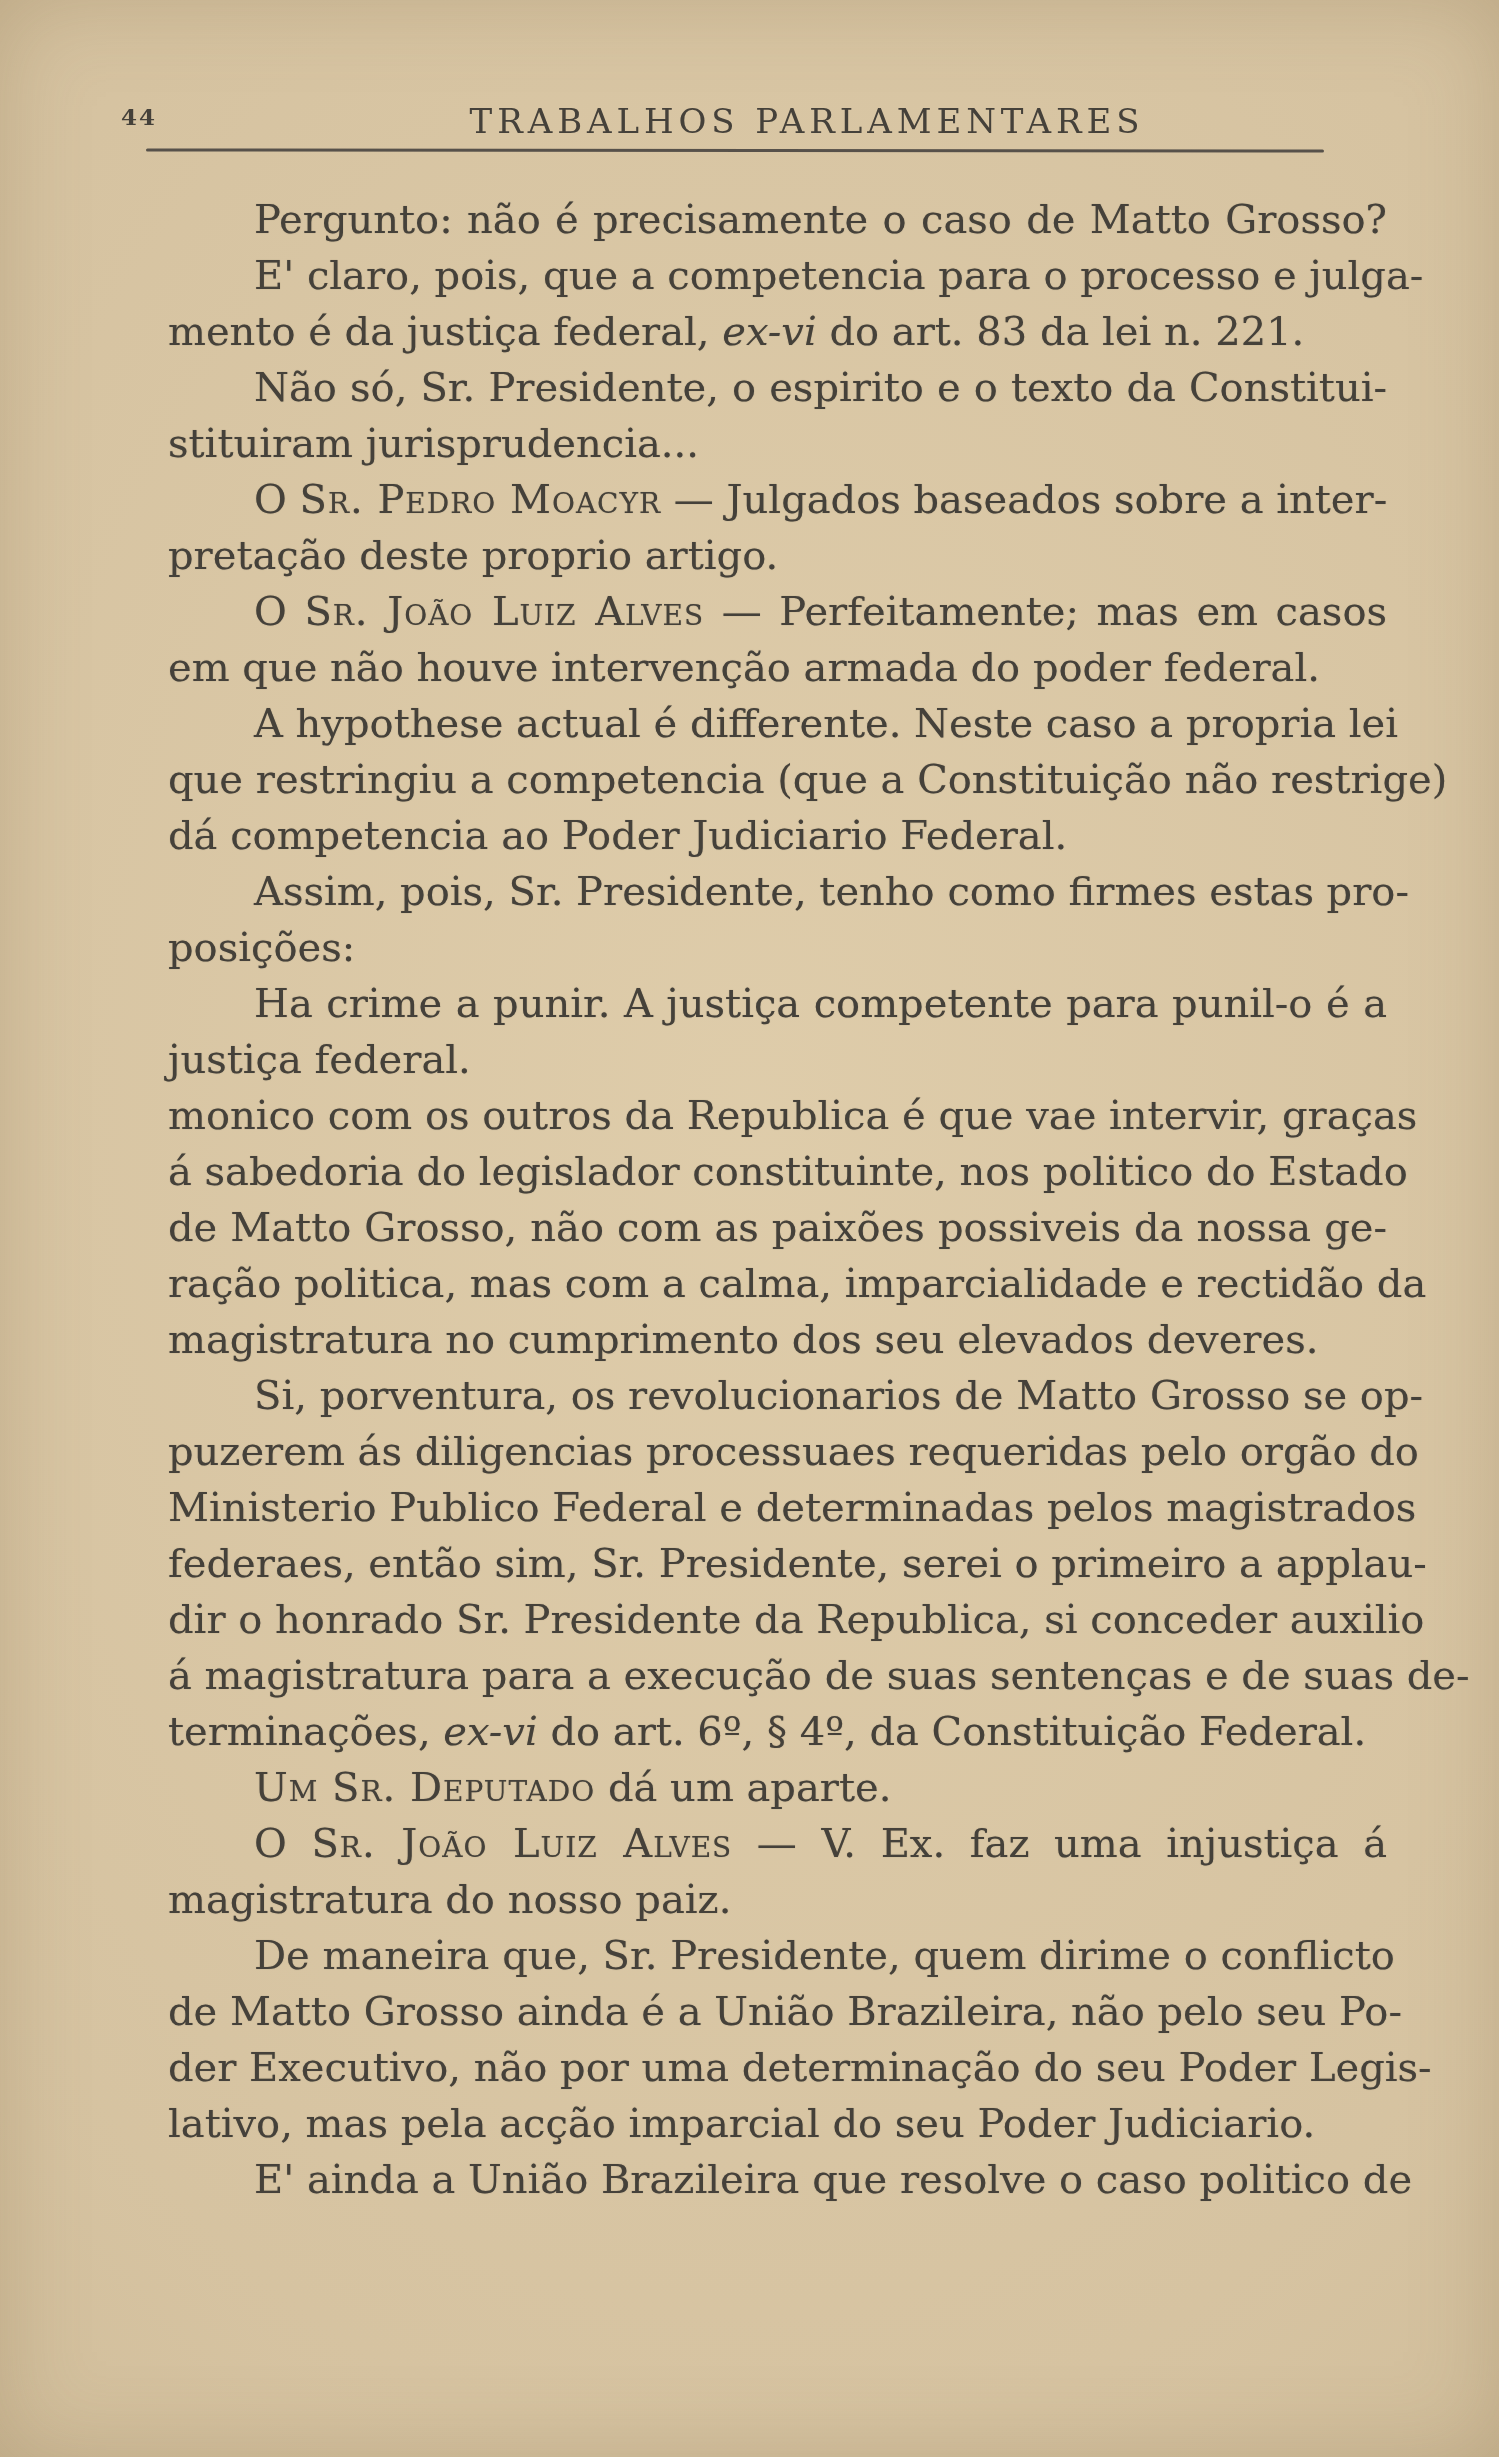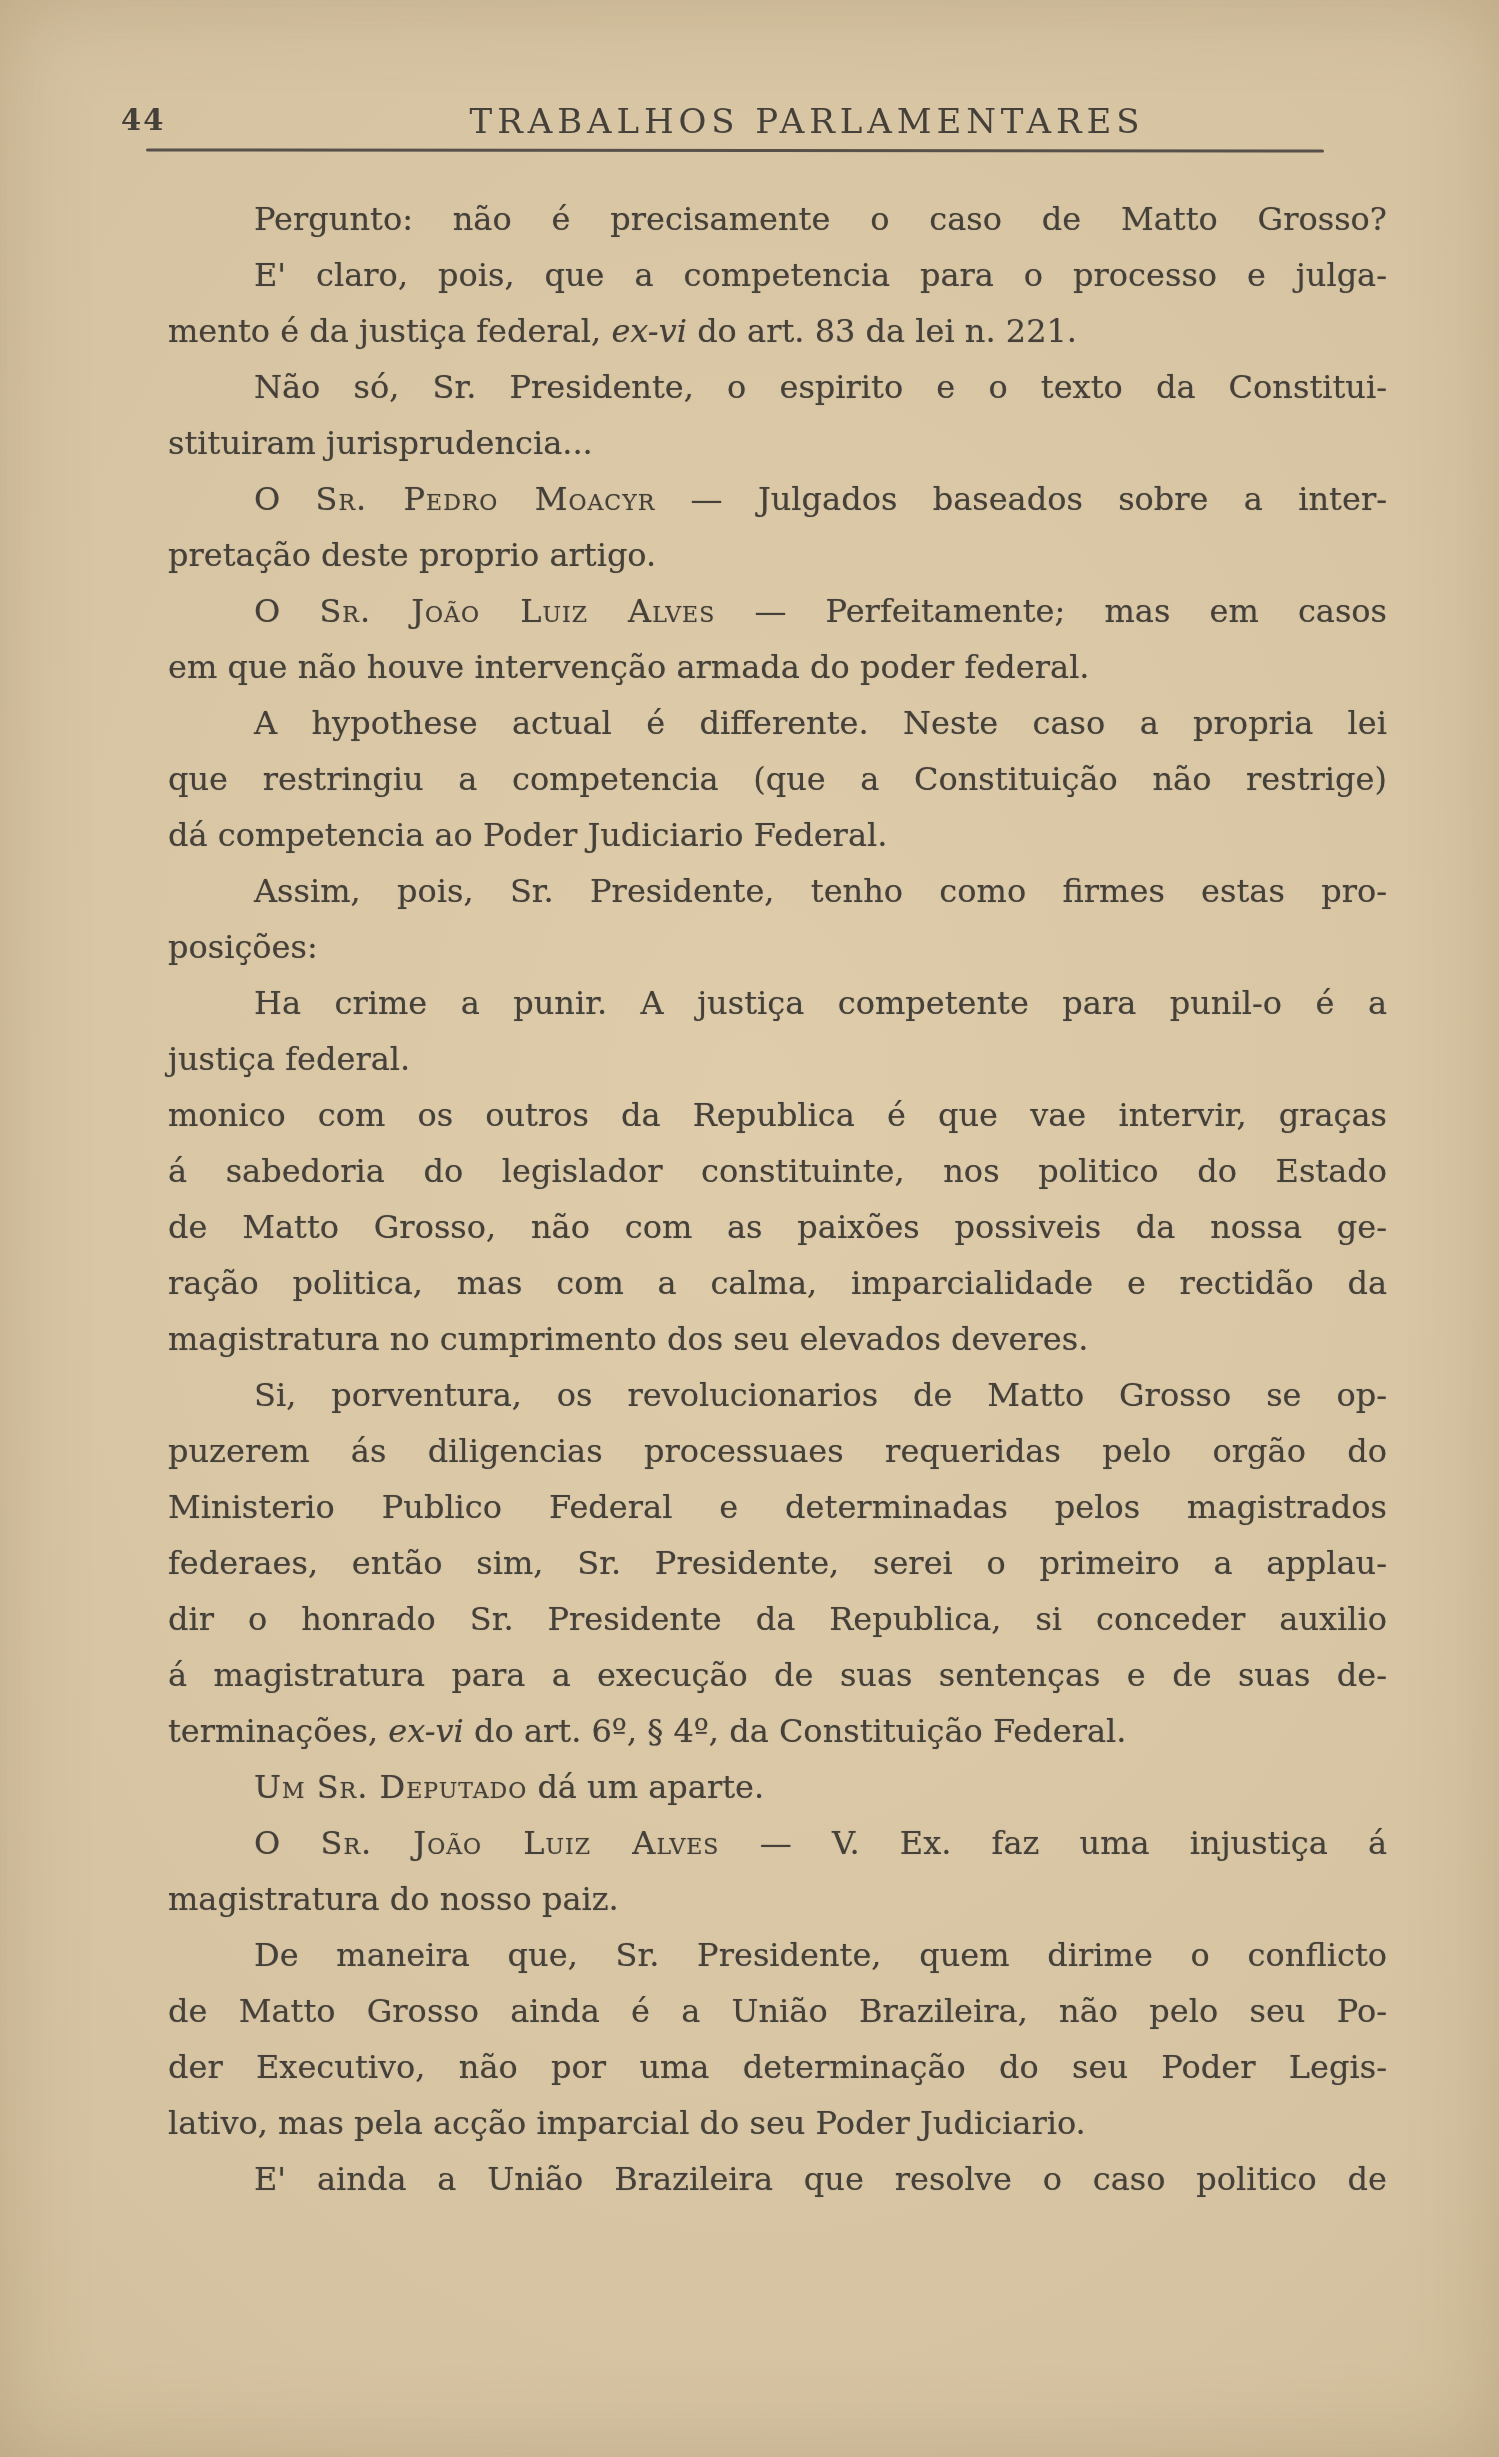--- a/index.html
+++ b/index.html
@@ -18,21 +18,21 @@
         rgba(214, 195, 161, 0.95) 55%,
         rgba(198, 178, 141, 1) 100%);
     box-shadow: inset 0 0 88px rgba(120, 96, 60, 0.25);
     font-family: "DejaVu Serif", "Liberation Serif", serif;
     overflow: hidden;
   }
   .page-num {
     position: absolute;
     left: 121px;
     top: 103px;
-    font-size: 29px;
+    font-size: 23px;
     letter-spacing: 2px;
     font-weight: bold;
     color: inherit;
   }
   .running-title {
     position: absolute;
     left: 0;
     top: 101px;
     width: 1500px;
     text-align: center;
@@ -54,21 +54,21 @@
   }
   .body-text {
     position: absolute;
     left: 168px;
     top: 191px;
     width: 1219px;
   }
   .line {
     height: 56px;
     line-height: 56px;
-    font-size: 32px;
+    font-size: 40px;
     text-align: justify;
     white-space: nowrap;
     text-shadow: 0 0 1px rgba(72, 66, 54, 0.45);
   }
   .line.jst {
     text-align-last: justify;
   }
   .line.indent {
     text-indent: 86px;
   }

